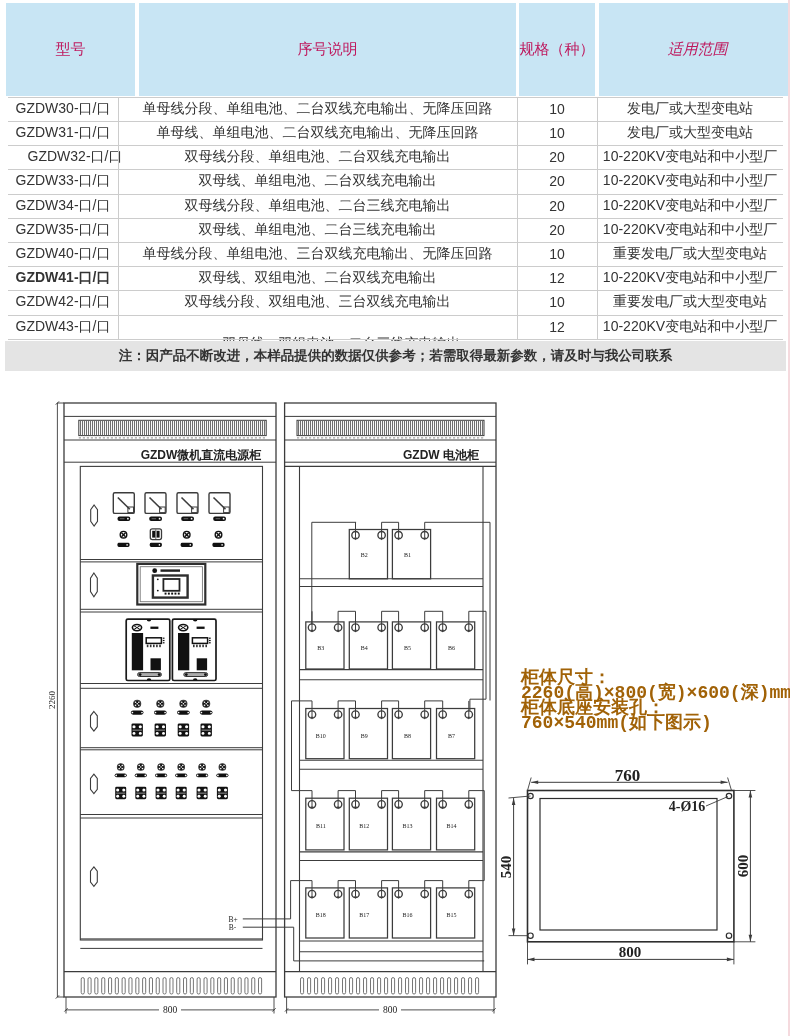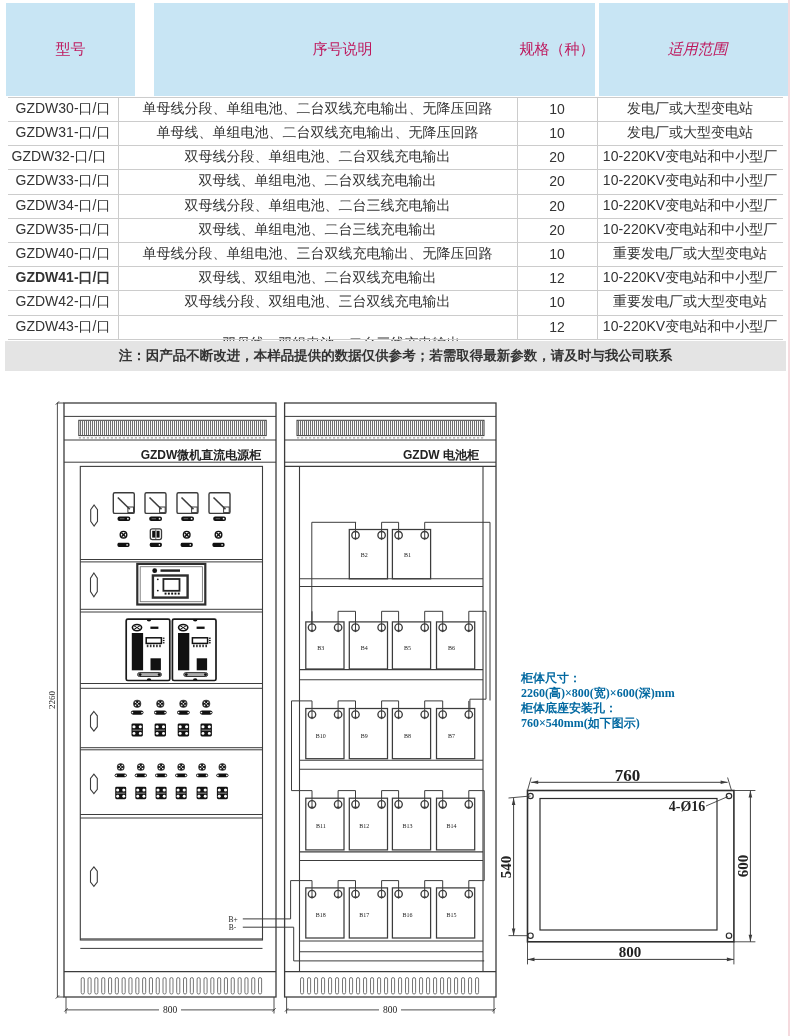--- a/index.html
+++ b/index.html
@@ -3,35 +3,35 @@
 <style>
 html,body{margin:0;padding:0;}
 body{width:790px;height:1036px;position:relative;background:#fff;font-family:"Liberation Sans",sans-serif;overflow:hidden;}
 .hd{position:absolute;background:#c8e5f4;display:flex;align-items:center;justify-content:center;font-size:15px;color:#be185d;}
 .cell{position:absolute;display:flex;align-items:center;justify-content:center;font-size:14px;color:#333;white-space:nowrap;}
 .hline{position:absolute;height:1px;background:#ccc;}
 .vline{position:absolute;width:1px;background:#ccc;}
 </style></head><body>
 
 <div class="hd" style="left:6px;top:3px;width:129px;height:93px;">型号</div>
-<div class="hd" style="left:154px;top:3px;width:377px;height:93px;">序号说明</div>
+<div class="hd" style="left:139px;top:3px;width:377px;height:93px;">序号说明</div>
 <div class="hd" style="left:519px;top:3px;width:76px;height:93px;">规格（种）</div>
 <div class="hd" style="left:599px;top:3px;width:197px;height:93px;font-style:italic;">适用范围</div>
 
 <div class="cell" style="left:8px;top:96.8px;width:110px;height:24.2px;">GZDW30-口/口</div>
 <div class="cell" style="left:118px;top:96.8px;width:399px;height:24.2px;">单母线分段、单组电池、二台双线充电输出、无降压回路</div>
 <div class="cell" style="left:517px;top:96.8px;width:80px;height:24.2px;">10</div>
 <div class="cell" style="left:597px;top:96.8px;width:186px;height:24.2px;">发电厂或大型变电站</div>
 
 <div class="cell" style="left:8px;top:121.0px;width:110px;height:24.2px;">GZDW31-口/口</div>
 <div class="cell" style="left:118px;top:121.0px;width:399px;height:24.2px;">单母线、单组电池、二台双线充电输出、无降压回路</div>
 <div class="cell" style="left:517px;top:121.0px;width:80px;height:24.2px;">10</div>
 <div class="cell" style="left:597px;top:121.0px;width:186px;height:24.2px;">发电厂或大型变电站</div>
 
-<div class="cell" style="left:4px;top:145.2px;width:110px;height:24.2px;">GZDW32-口/口</div>
+<div class="cell" style="left:20px;top:145.2px;width:110px;height:24.2px;">GZDW32-口/口</div>
 <div class="cell" style="left:118px;top:145.2px;width:399px;height:24.2px;">双母线分段、单组电池、二台双线充电输出</div>
 <div class="cell" style="left:517px;top:145.2px;width:80px;height:24.2px;">20</div>
 <div class="cell" style="left:597px;top:145.2px;width:186px;height:24.2px;">10-220KV变电站和中小型厂</div>
 
 <div class="cell" style="left:8px;top:169.4px;width:110px;height:24.2px;">GZDW33-口/口</div>
 <div class="cell" style="left:118px;top:169.4px;width:399px;height:24.2px;">双母线、单组电池、二台双线充电输出</div>
 <div class="cell" style="left:517px;top:169.4px;width:80px;height:24.2px;">20</div>
 <div class="cell" style="left:597px;top:169.4px;width:186px;height:24.2px;">10-220KV变电站和中小型厂</div>
 
 <div class="cell" style="left:8px;top:193.6px;width:110px;height:24.2px;">GZDW34-口/口</div>
@@ -782,12 +782,12 @@
 <text x="630.0" y="567.0" font-family="Liberation Serif" font-size="15px" font-weight="bold" fill="#222" text-anchor="middle">800</text>
 
 <text x="687.0" y="421.0" font-family="Liberation Serif" font-size="14px" font-weight="bold" fill="#222" text-anchor="middle">4-Ø16</text>
 <line x1="706.0" y1="416.0" x2="728.0" y2="406.5" stroke="#3c3c3c" stroke-width="0.9"></line>
 </svg>
 
 <div style="position:absolute;left:110px;top:447px;width:182px;text-align:center;font-family:'Liberation Sans',sans-serif;font-weight:bold;font-size:12px;color:#222;">GZDW微机直流电源柜</div>
 
 <div style="position:absolute;left:350px;top:447px;width:182px;text-align:center;font-family:'Liberation Sans',sans-serif;font-weight:bold;font-size:12px;color:#222;">GZDW 电池柜</div>
 
-<div style="position:absolute;left:521px;top:671px;font-family:Liberation Serif, serif;font-weight:bold;font-size:12px;color:#0369a1;line-height:14.9px;white-space:nowrap;">柜体尺寸：<br>2260(高)×800(宽)×600(深)mm<br>柜体底座安装孔：<br>760×540mm(如下图示)</div>
+<div style="position:absolute;left:521px;top:671px;font-family:Liberation Mono, monospace;font-weight:bold;font-size:18px;color:#a16207;line-height:14.9px;white-space:nowrap;">柜体尺寸：<br>2260(高)×800(宽)×600(深)mm<br>柜体底座安装孔：<br>760×540mm(如下图示)</div>
 </body></html>

